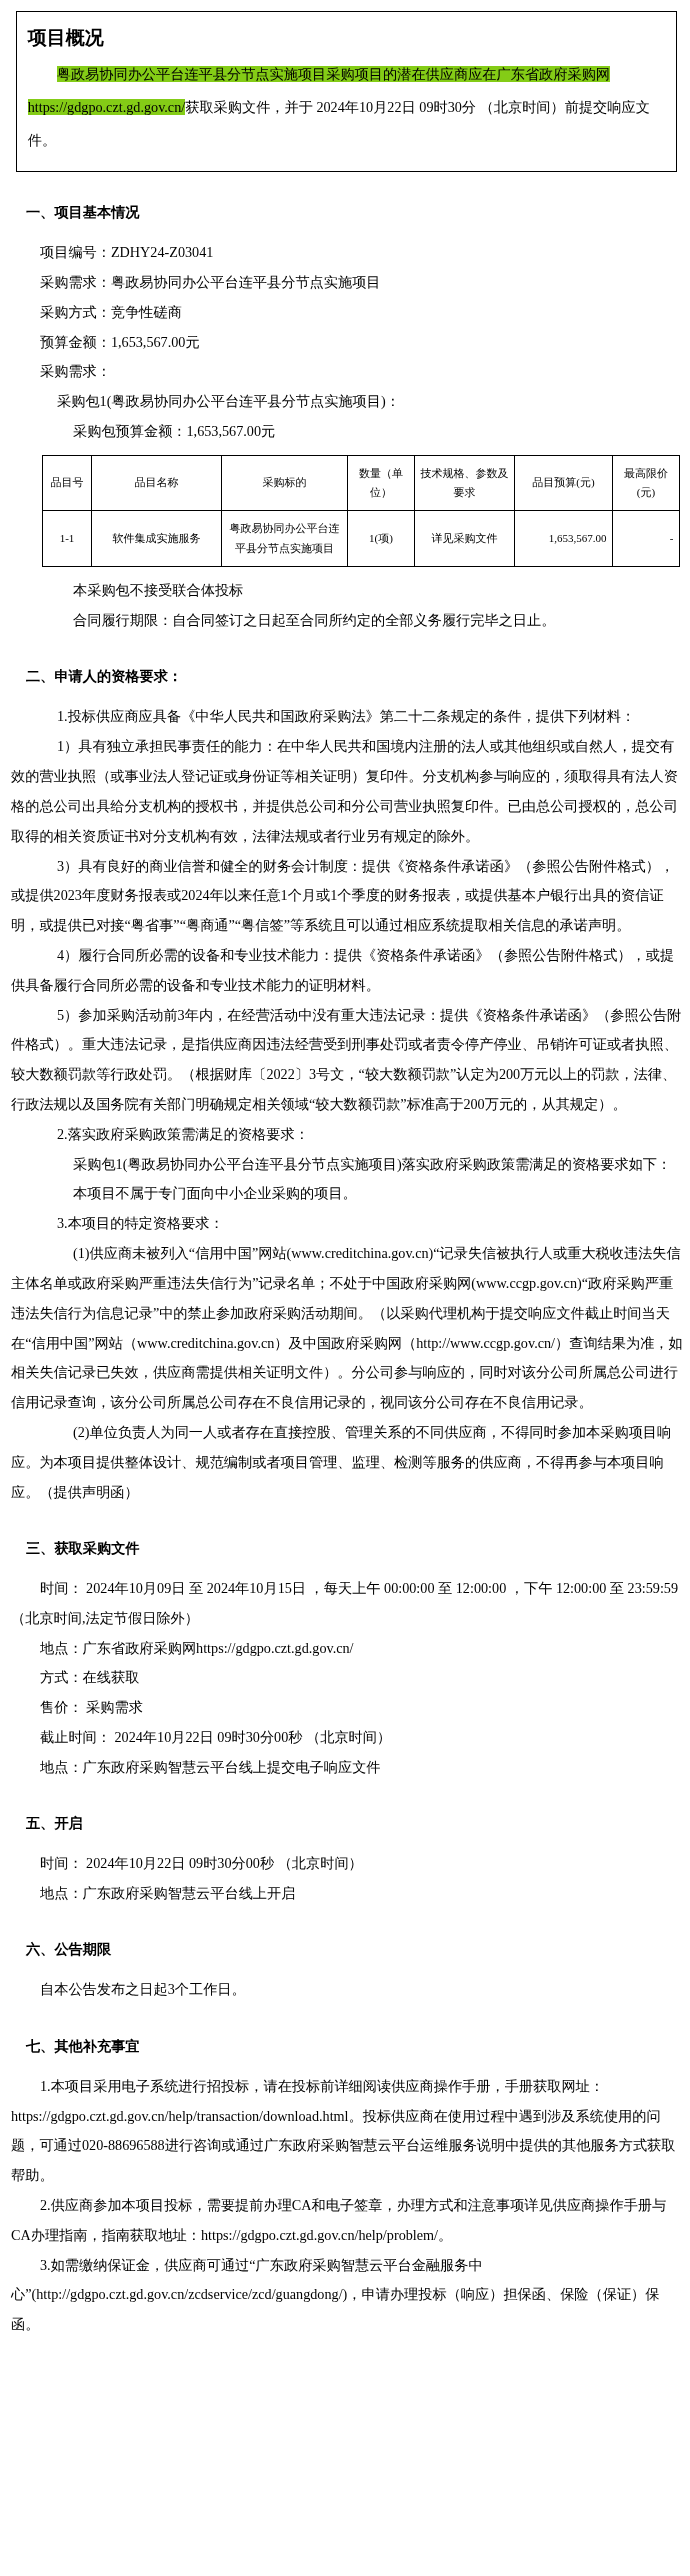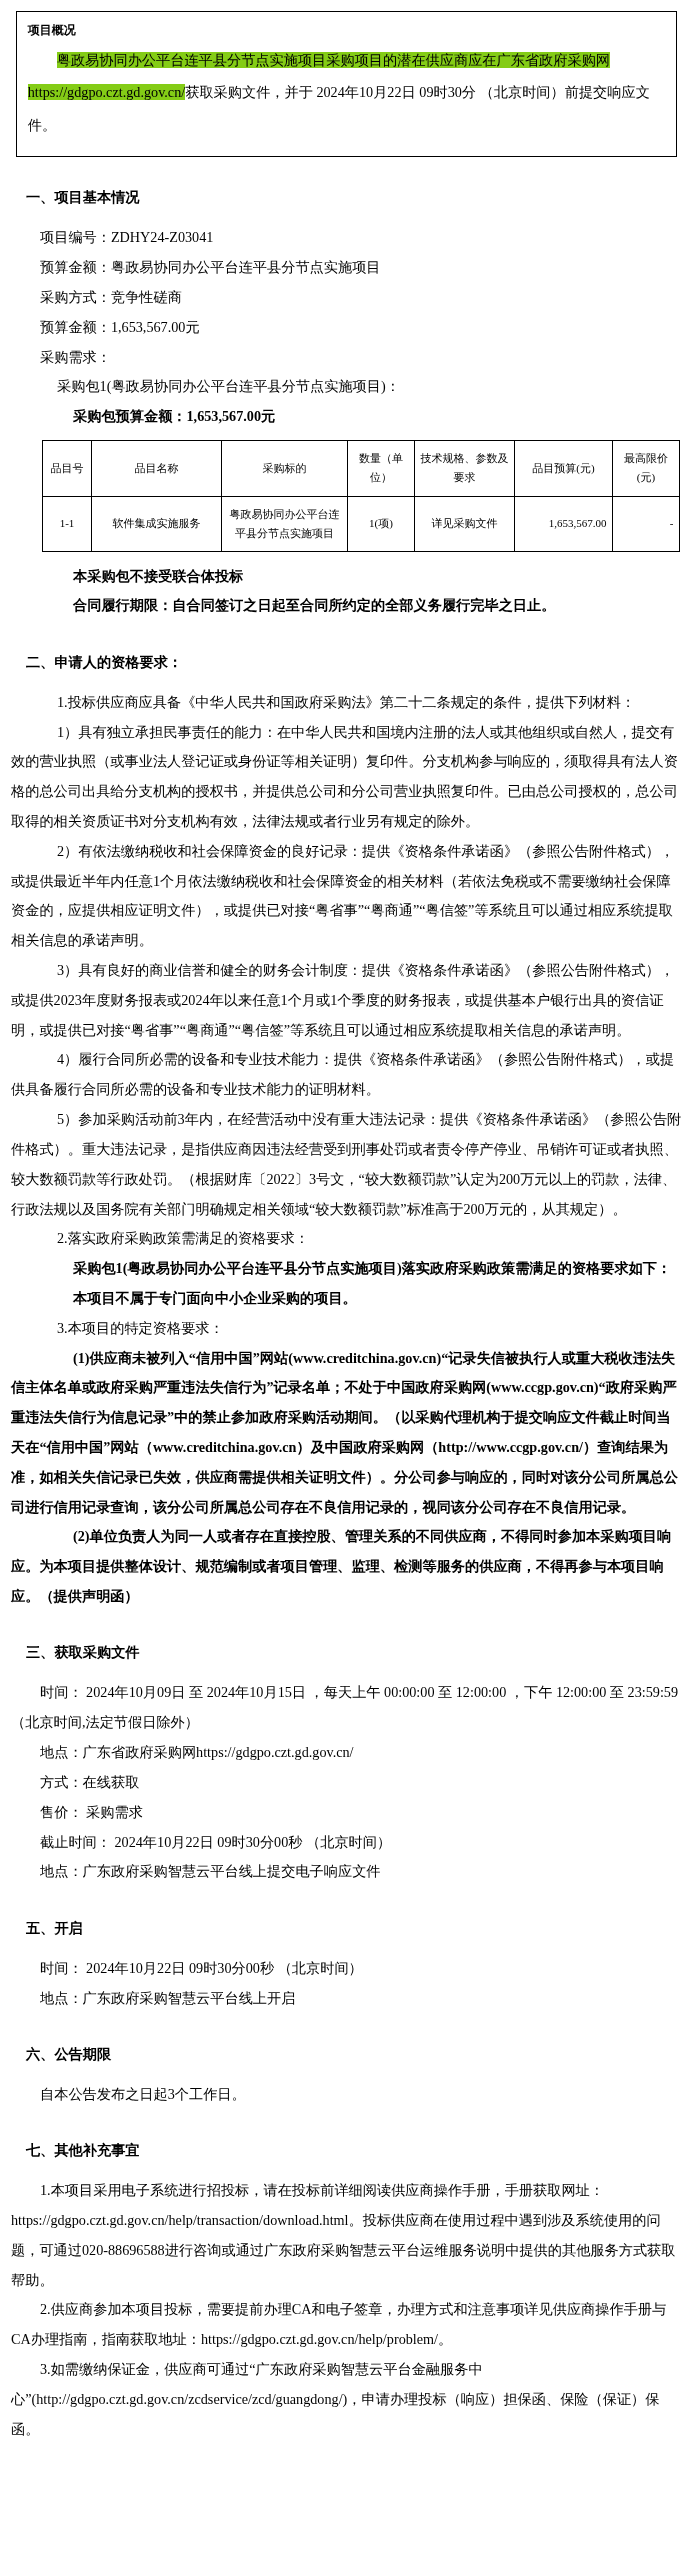--- a/index.html
+++ b/index.html
@@ -1,52 +1,52 @@
 <!DOCTYPE html>
 <html style="font-size:12.6px"><head>
 <meta charset="utf-8">
 <style>
   html,body { margin:0; padding:0; background:#ffffff; }
   body { width:690px; font-family:"Liberation Serif","DejaVu Serif",serif; color:#000; }
   .doc { padding:8px 6.3px 0 11px; font-size:14.2px; line-height:2.1; }
 
   
   .overview-box { border:1.6px solid #000; margin:3.2px 6.3px 27px 4.7px; padding:6.3px 11px 14.2px 11px; }
-  .overview-title { font-weight:bold; font-size:12px; line-height:2.1; }
+  .overview-title { font-weight:bold; font-size:19px; line-height:2.1; }
   .overview-para { margin:0; text-indent:29px; line-height:2.3; }
   .hl { background:#84cc16; }
 
   
   .sec-h { font-size:14.2px; font-weight:bold; margin:28.4px 0 12.6px 0; padding-left:15px; line-height:1.8; }
 
   
   p.ln { margin:0; text-indent:29px; }
   p.ln.i2 { text-indent:46px; }
-  p.ln.i3 { text-indent:62px;font-weight:bold; }
+  p.ln.i3 { text-indent:62px; }
 
   
   table.items { border-collapse:collapse; table-layout:fixed; width:637px; margin:8px 0 9.5px 31px;
                 text-align:center; font-size:11px; }
   table.items th, table.items td { border:0.8px solid #000; padding:8px 4px; font-weight:normal;
                 line-height:1.75; word-break:break-all; }
   table.items td.num { text-align:right; padding-right:5.5px; }
 </style>
 </head>
 <body>
 
 <div class="doc">
 
   <div class="overview-box">
     <div class="overview-title">项目概况</div>
     <p class="overview-para"><span class="hl">粤政易协同办公平台连平县分节点实施项目采购项目的潜在供应商应在广东省政府采购网https://gdgpo.czt.gd.gov.cn/</span><span>获取采购文件，并于 2024年10月22日 09时30分 （北京时间）前提交响应文件。</span></p>
   </div>
 
   <div class="sec-h">一、项目基本情况</div>
   <p class="ln">项目编号：ZDHY24-Z03041</p>
-  <p class="ln">预算金额：粤政易协同办公平台连平县分节点实施项目</p>
+  <p class="ln">采购需求：粤政易协同办公平台连平县分节点实施项目</p>
   <p class="ln">采购方式：竞争性磋商</p>
   <p class="ln">预算金额：1,653,567.00元</p>
   <p class="ln">采购需求：</p>
   <p class="ln i2">采购包1(粤政易协同办公平台连平县分节点实施项目)：</p>
   <p class="ln i3">采购包预算金额：1,653,567.00元</p>
 
   <table class="items">
     <colgroup>
       <col style="width:49px">
         <col style="width:130px">
@@ -77,21 +77,20 @@
     </tr>
   </tbody>
     </table>
 
   <p class="ln i3">本采购包不接受联合体投标</p>
   <p class="ln i3">合同履行期限：自合同签订之日起至合同所约定的全部义务履行完毕之日止。</p>
 
   <div class="sec-h">二、申请人的资格要求：</div>
   <p class="ln i2">1.投标供应商应具备《中华人民共和国政府采购法》第二十二条规定的条件，提供下列材料：</p>
   <p class="ln i2">1）具有独立承担民事责任的能力：在中华人民共和国境内注册的法人或其他组织或自然人，提交有效的营业执照（或事业法人登记证或身份证等相关证明）复印件。分支机构参与响应的，须取得具有法人资格的总公司出具给分支机构的授权书，并提供总公司和分公司营业执照复印件。已由总公司授权的，总公司取得的相关资质证书对分支机构有效，法律法规或者行业另有规定的除外。</p>
-  <p class="ln i2">2）有依法缴纳税收和社会保障资金的良好记录：提供《资格条件承诺函》（参照公告附件格式），或提供最近半年内任意1个月依法缴纳税收和社会保障资金的相关材料（若依法免税或不需要缴纳社会保障资金的，应提供相应证明文件），或提供已对接“粤省事”“粤商通”“粤信签”等系统且可以通过相应系统提取相关信息的承诺声明。</p>
   <p class="ln i2">3）具有良好的商业信誉和健全的财务会计制度：提供《资格条件承诺函》（参照公告附件格式），或提供2023年度财务报表或2024年以来任意1个月或1个季度的财务报表，或提供基本户银行出具的资信证明，或提供已对接“粤省事”“粤商通”“粤信签”等系统且可以通过相应系统提取相关信息的承诺声明。</p>
   <p class="ln i2">4）履行合同所必需的设备和专业技术能力：提供《资格条件承诺函》（参照公告附件格式），或提供具备履行合同所必需的设备和专业技术能力的证明材料。</p>
   <p class="ln i2">5）参加采购活动前3年内，在经营活动中没有重大违法记录：提供《资格条件承诺函》（参照公告附件格式）。重大违法记录，是指供应商因违法经营受到刑事处罚或者责令停产停业、吊销许可证或者执照、较大数额罚款等行政处罚。（根据财库〔2022〕3号文，“较大数额罚款”认定为200万元以上的罚款，法律、行政法规以及国务院有关部门明确规定相关领域“较大数额罚款”标准高于200万元的，从其规定）。</p>
   <p class="ln i2">2.落实政府采购政策需满足的资格要求：</p>
   <p class="ln i3">采购包1(粤政易协同办公平台连平县分节点实施项目)落实政府采购政策需满足的资格要求如下：</p>
   <p class="ln i3">本项目不属于专门面向中小企业采购的项目。</p>
   <p class="ln i2">3.本项目的特定资格要求：</p>
   <p class="ln i3">(1)供应商未被列入“信用中国”网站(www.creditchina.gov.cn)“记录失信被执行人或重大税收违法失信主体名单或政府采购严重违法失信行为”记录名单；不处于中国政府采购网(www.ccgp.gov.cn)“政府采购严重违法失信行为信息记录”中的禁止参加政府采购活动期间。（以采购代理机构于提交响应文件截止时间当天在“信用中国”网站（www.creditchina.gov.cn）及中国政府采购网（http://www.ccgp.gov.cn/）查询结果为准，如相关失信记录已失效，供应商需提供相关证明文件）。分公司参与响应的，同时对该分公司所属总公司进行信用记录查询，该分公司所属总公司存在不良信用记录的，视同该分公司存在不良信用记录。</p>
   <p class="ln i3">(2)单位负责人为同一人或者存在直接控股、管理关系的不同供应商，不得同时参加本采购项目响应。为本项目提供整体设计、规范编制或者项目管理、监理、检测等服务的供应商，不得再参与本项目响应。（提供声明函）</p>
 

